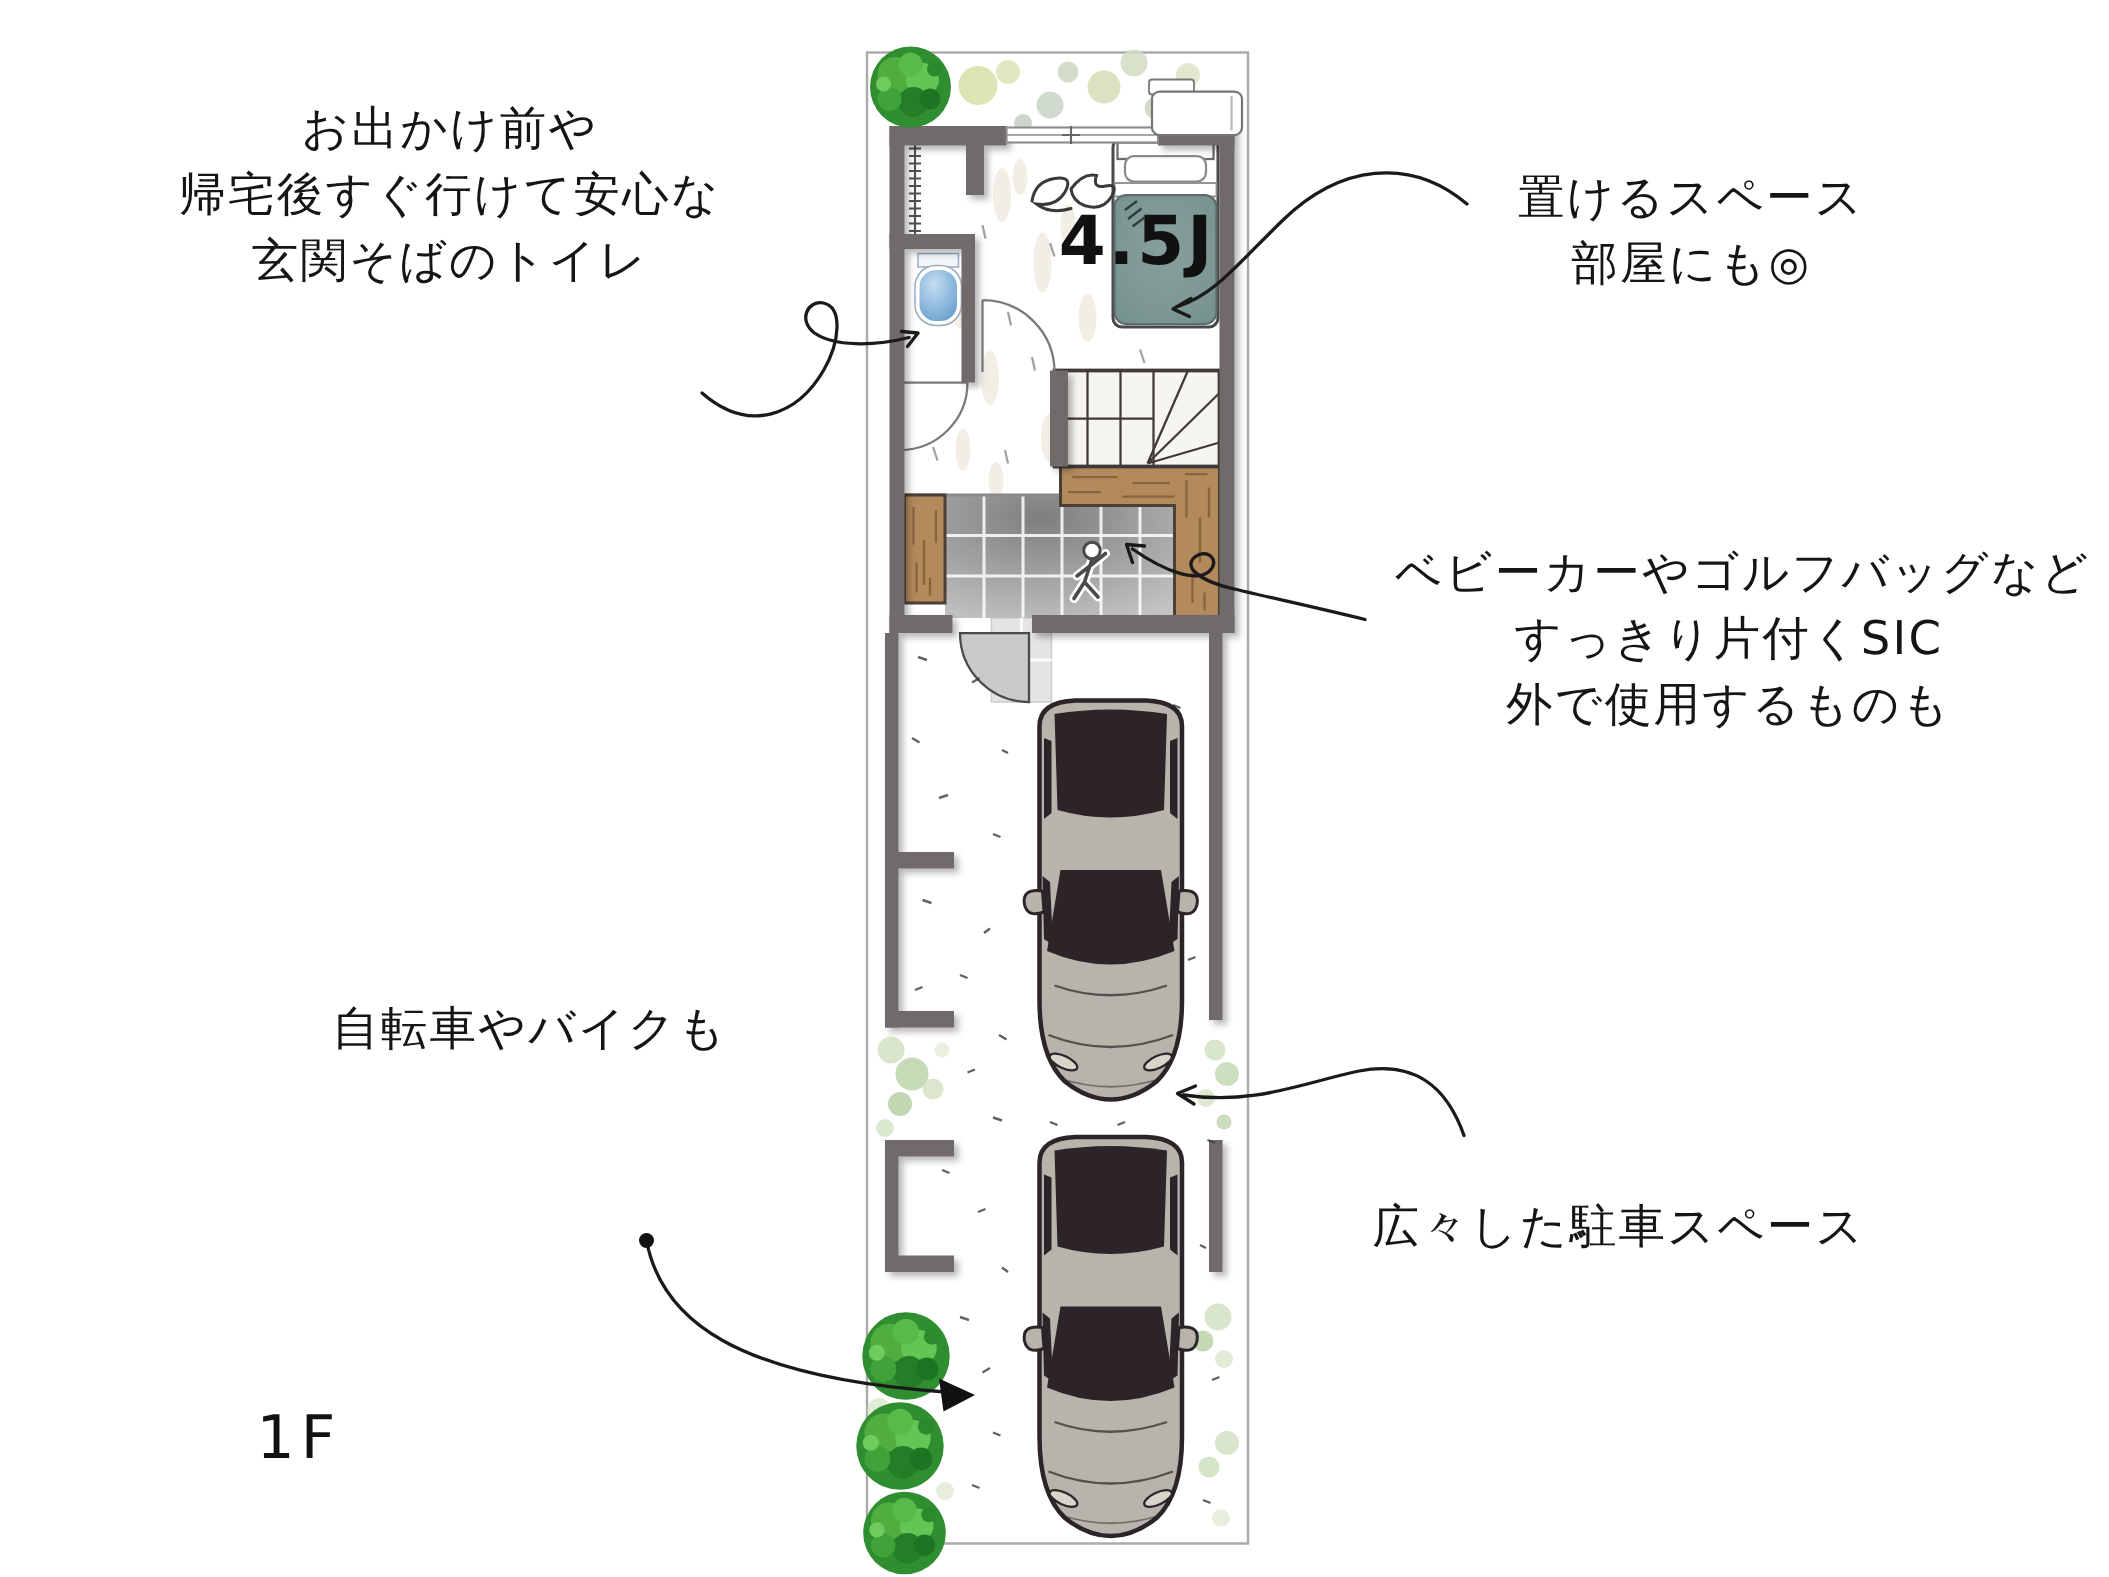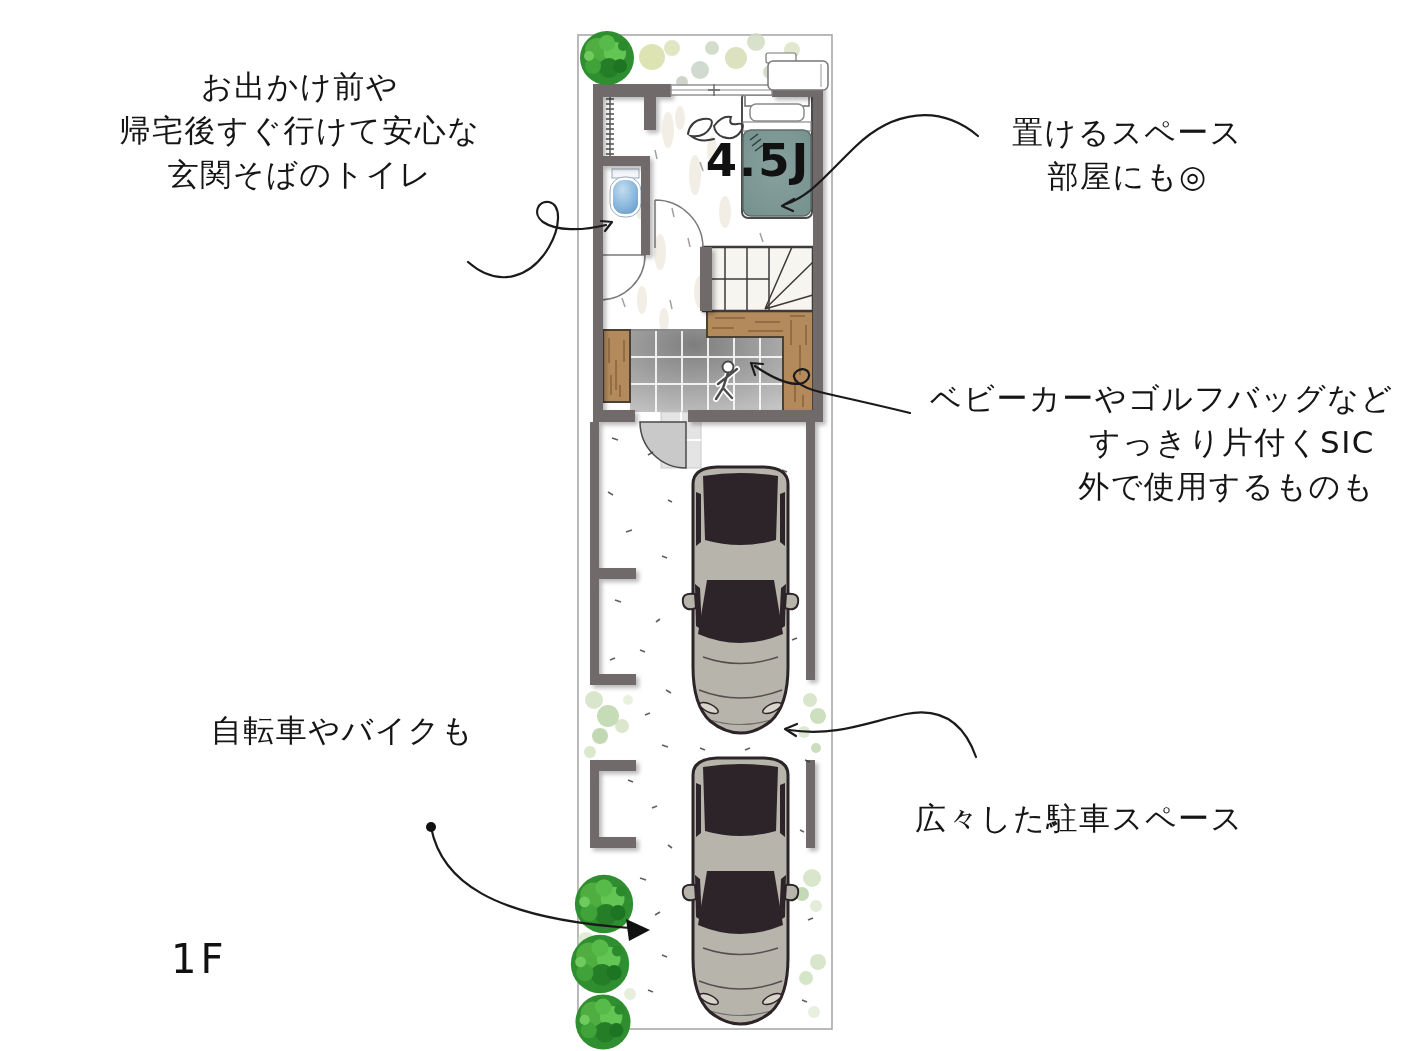--- a/index.html
+++ b/index.html
@@ -8,22 +8,22 @@
   #plan-svg{position:absolute;left:0;top:0;width:1406px;height:1051px;}
   .note{position:absolute;text-align:center;font-size:31px;line-height:1.42;
         letter-spacing:1.5px;color:#151515;white-space:nowrap;}
   .note span{display:block;}
   .room-label{position:absolute;left:678px;top:134px;width:118px;text-align:center;
         font-size:45px;font-weight:700;letter-spacing:2px;color:#111;margin-left:21px;}
   .floor-label{position:absolute;left:128px;top:936px;width:90px;font-size:40px;
         letter-spacing:4px;color:#111;margin-left:43px;}
   #note-toilet {left:105px;top:64px;width:390px;}
   #note-guest  {left:980px;top:110px;width:295px;}
-  #note-sic    {left:930px;top:376px;width:445px;text-align:right;}
-  #note-bike   {left:200px;top:708px;width:285px;}
+  #note-sic    {left:930px;top:360px;width:445px;}
+  #note-bike   {left:200px;top:664px;width:285px;text-align:right;}
   #note-park   {left:915px;top:796px;width:315px;}
 </style>
 </head>
 <body>
 
 <div id="stage">
 
 <svg id="plan-svg" viewBox="0 0 1406 1051">
   <defs>
     <filter id="soft" x="-20%" y="-20%" width="140%" height="140%">

